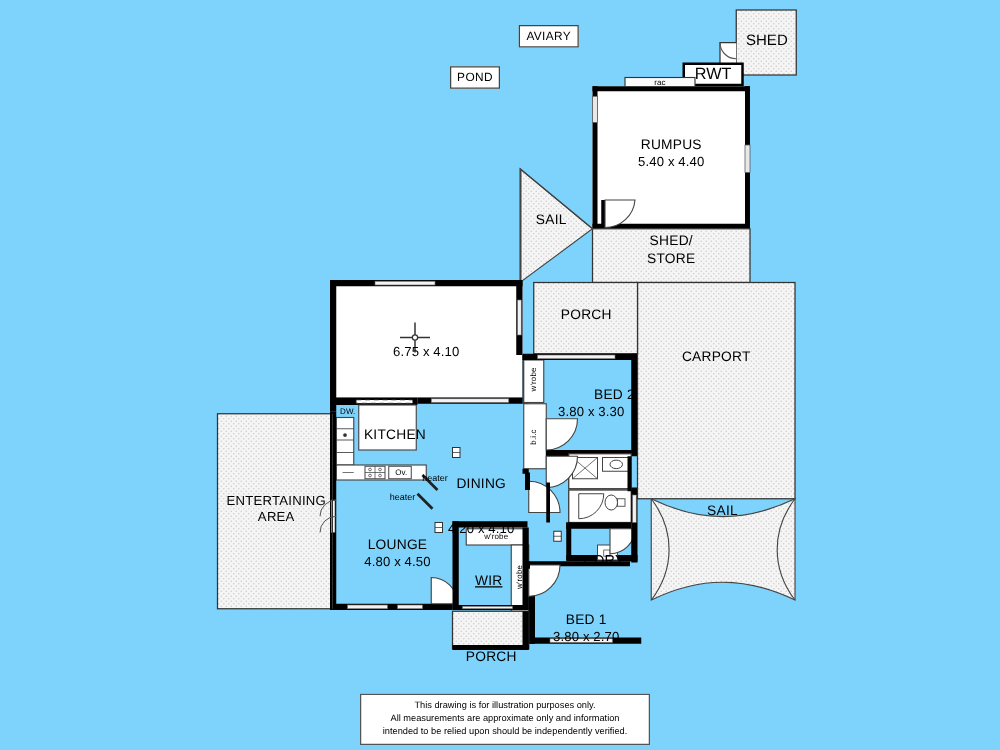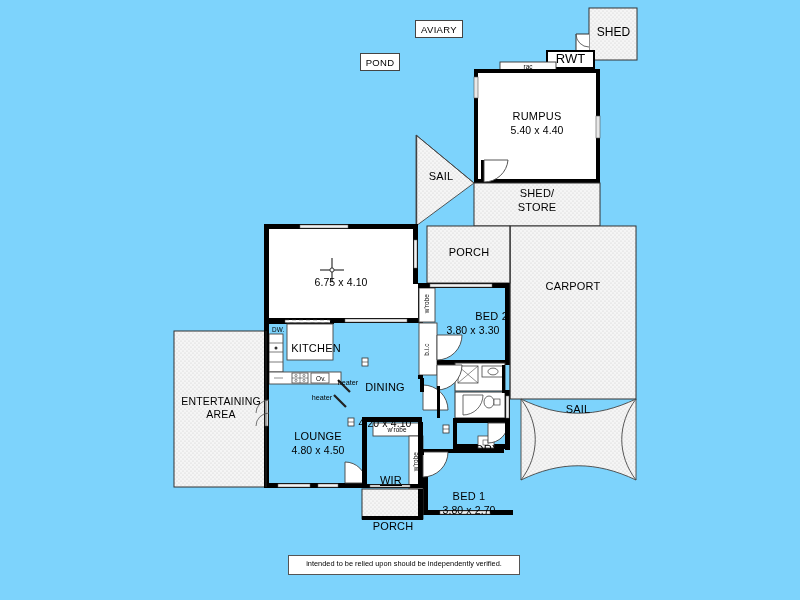--- a/index.html
+++ b/index.html
@@ -355,21 +355,21 @@
 
   <div class="lbl room-name" style="left:438px; top:310px; width:70px;text-align:right;">BED 2</div>
   <div class="lbl room-dim" style="left:438px; top:325px; width:70px;">3.80 x 3.30</div>
 
   <div class="lbl room-name" style="left:176px; top:396px; width:90px; font-size:10.5px;">ENTERTAINING</div>
   <div class="lbl room-name" style="left:176px; top:409px; width:90px; font-size:10.5px;">AREA</div>
 
   <div class="lbl room-name" style="left:272px; top:430px; width:92px;">LOUNGE</div>
   <div class="lbl room-dim" style="left:272px; top:445px; width:92px;">4.80 x 4.50</div>
 
-  <div class="lbl room-name" style="left:370px; top:474px; width:42px;text-decoration:underline;">WIR</div>
+  <div class="lbl room-name" style="left:370px; top:459px; width:42px;text-decoration:underline;">WIR</div>
 
   <div class="lbl room-name" style="left:458px; top:443px; width:50px; font-size:11.5px;">L'DRY</div>
 
   <div class="lbl room-name" style="left:428px; top:490px; width:82px;">BED 1</div>
   <div class="lbl room-dim" style="left:428px; top:505px; width:82px;">3.80 x 2.70</div>
 
   <div class="lbl room-name" style="left:363px; top:520px; width:60px; font-size:11px;">PORCH</div>
 
   <div class="lbl tiny" style="left:272px; top:326px; width:24px; text-align:left;">DW.</div>
 
@@ -381,16 +381,18 @@
 
   <div class="lbl tiny vert" style="left:405px; top:300px; width:44px; transform:rotate(-90deg);">w'robe</div>
 
   <div class="lbl tiny vert" style="left:409px; top:346px; width:36px; transform:rotate(-90deg);">b.i.c</div>
 
   <div class="lbl tiny" style="left:373px; top:426px; width:48px;">w'robe</div>
 
   <div class="lbl tiny vert" style="left:394px; top:458px; width:44px; transform:rotate(-90deg);">w'robe</div>
 
   <div class="disclaimer" style="left:288px; top:555px; width:232px;">
+    <div>This drawing is for illustration purposes only.</div>
+    <div>All measurements are approximate only and information</div>
     <div>intended to be relied upon should be independently verified.</div>
   </div>
 
 </div>
 
 </body></html>

